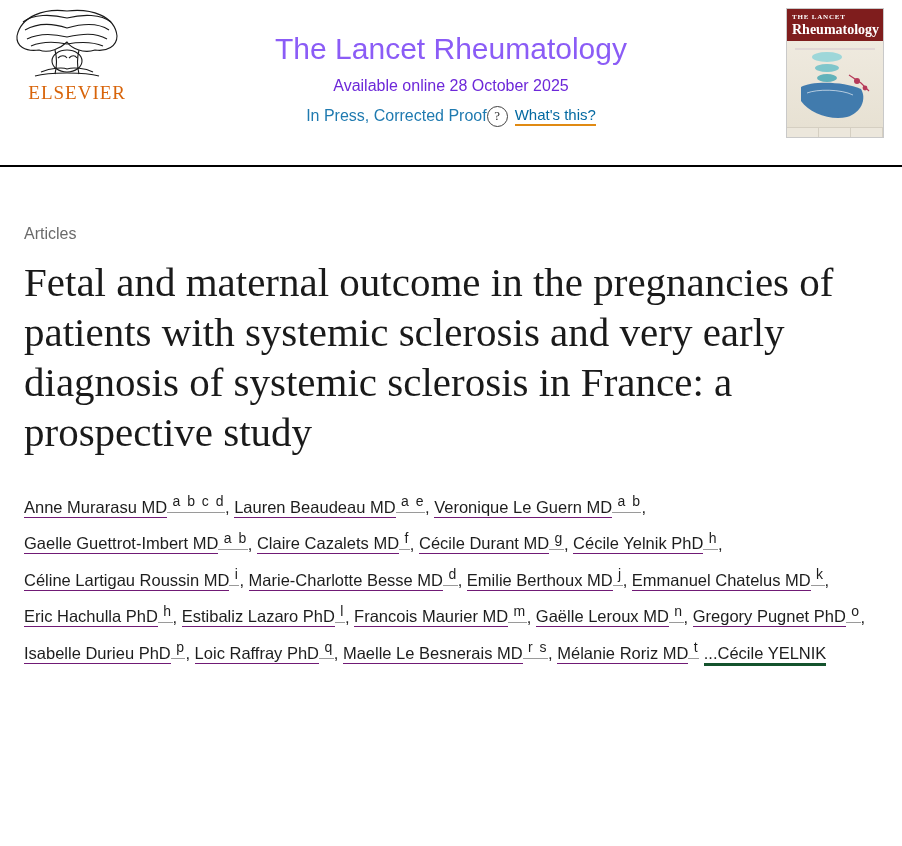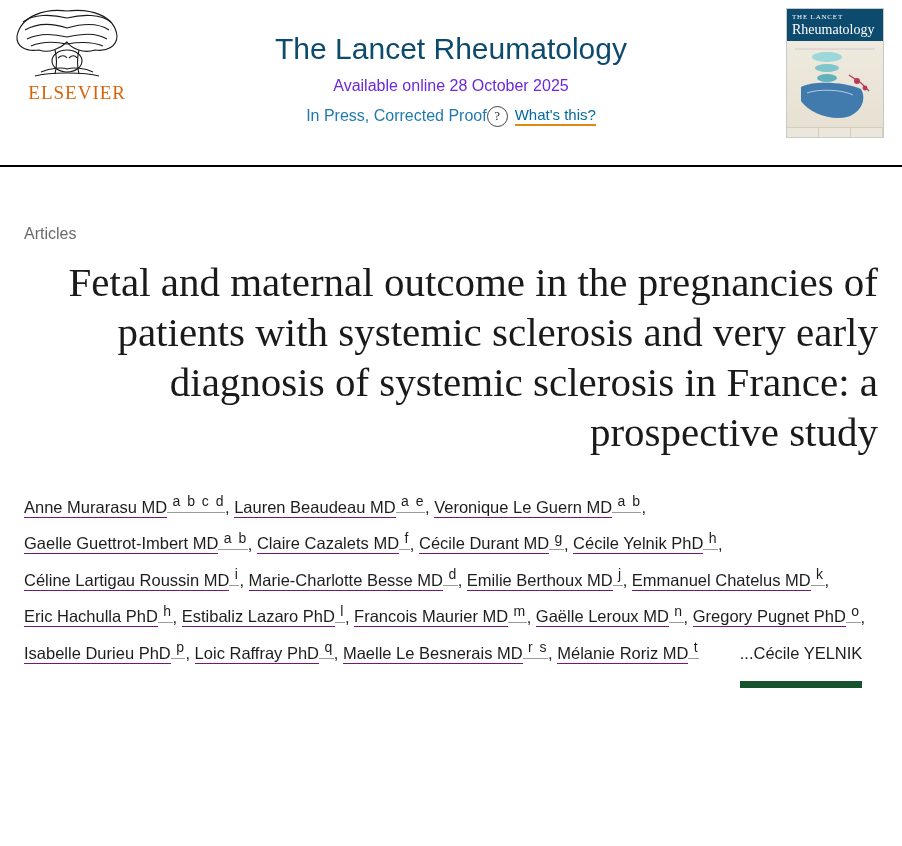--- a/index.html
+++ b/index.html
@@ -44,21 +44,21 @@
 
   .journal-block {
     position: absolute;
     left: 0;
     right: 0;
     top: 32px;
     text-align: center;
   }
   .journal-title {
     font-size: 30px;
-    color: #0c4a6e;
+    color: #8b5cf6;
     font-weight: 400;
     line-height: 1.15;
   }
   .journal-availability {
     margin-top: 10px;
     font-size: 16px;
     color: #6d28d9;
   }
   .journal-status-row {
     margin-top: 11px;
@@ -101,23 +101,24 @@
     position: absolute;
     right: 18px;
     top: 8px;
     width: 96px;
     height: 128px;
     border: 1px solid #c9c9c9;
     background: #f2efe6;
     overflow: hidden;
   }
   .cover-top {
-    background: #0c4a6e;
+    background: #7f1d1d;
     color: #ffffff;
     padding: 4px 4px 3px 5px;
+    font-weight: bold;
   }
   .cover-top .c1 {
     font-size: 7px;
     letter-spacing: 0.8px;
     font-family: "Liberation Serif", serif;
   }
   .cover-top .c2 {
     font-size: 14px;
     font-family: "Liberation Serif", serif;
     margin-top: 1px;
@@ -149,21 +150,20 @@
     margin-top: 16px;
   }
   .article-title {
     font-family: "Liberation Serif", serif;
     font-size: 41px;
     line-height: 1.22;
     font-weight: 400;
     color: #1a1a1a;
     margin: 0 0 30px 0;
     max-width: 856px;
-    text-align: right;
   }
 
   
   .authors {
     font-size: 16.5px;
     line-height: 2.0;
     color: #1d1d1d;
     max-width: 860px;
   }
   .author {
@@ -179,24 +179,23 @@
     vertical-align: super;
     color: #1d1d1d;
     letter-spacing: 1.5px;
     border-bottom: 1px solid #9a9a9a;
     padding-bottom: 3px;
   }
   .author-sep {
     color: #1d1d1d;
   }
   .authors-tail {
-    border-bottom: 7px solid #14532d;
-    padding-bottom: 19px;
-    cursor: pointer;
-    margin-left: 36px;
+    border-bottom: 3px solid #14532d;
+    padding-bottom: 1px;
+    cursor: pointer;
   }
 </style>
 </head>
 <body>
 
 <div class="header">
 
   <div class="publisher-logo">
     <svg width="112" height="74" viewBox="0 0 112 74">
       <g stroke="#1a1a1a" stroke-width="1.1" fill="none">

